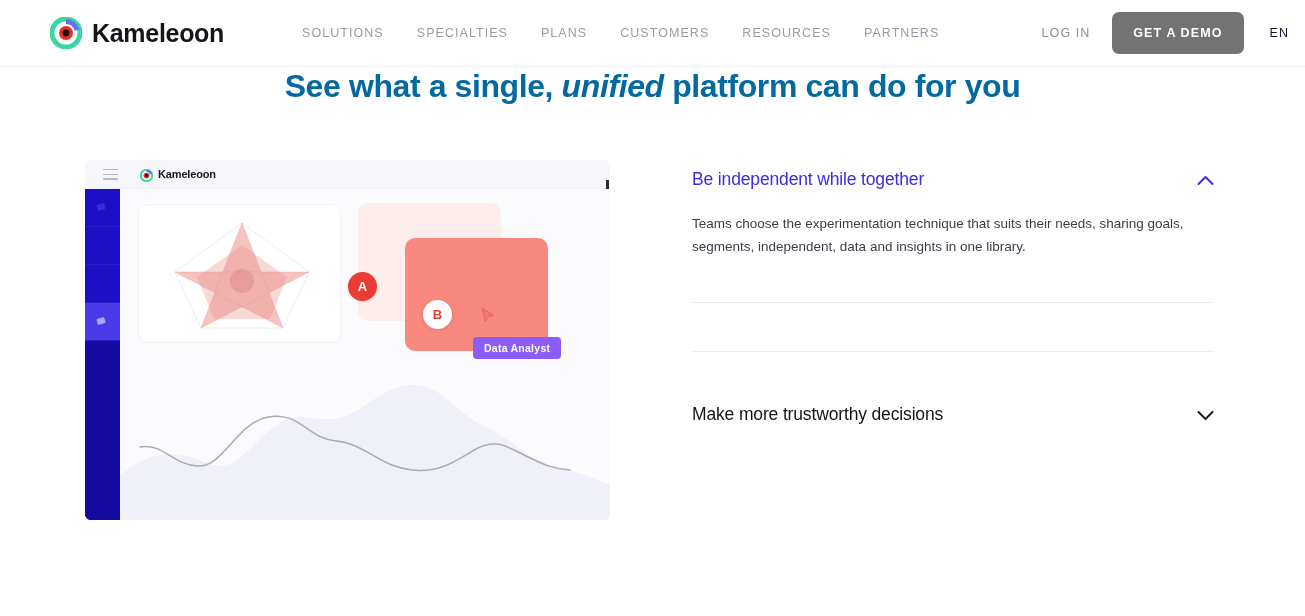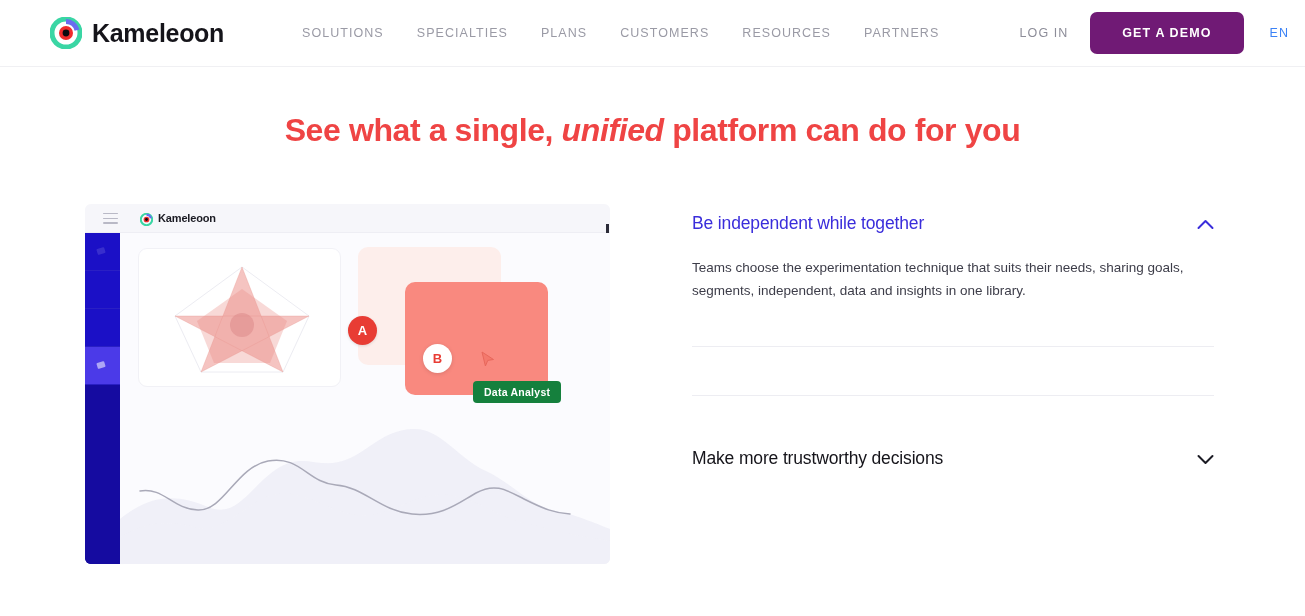--- a/index.html
+++ b/index.html
@@ -77,51 +77,50 @@
     font-weight: 500;
     letter-spacing: 1.05px;
     color: #8d8d99;
     text-transform: uppercase;
     text-decoration: none;
     cursor: pointer;
     margin-right: 22px;
   }
 
   .demo-button {
-    background: #701a75;
+    background: #737373;
     color: #ffffff;
     font-size: 12.5px;
     font-weight: 700;
     letter-spacing: 1.1px;
     text-transform: uppercase;
     border: none;
     border-radius: 7px;
-    padding: 14px 32px;
+    padding: 14px 21px;
     cursor: pointer;
     font-family: "Liberation Sans", sans-serif;
     white-space: nowrap;
   }
 
   .lang-switch {
     font-size: 12.5px;
     font-weight: 500;
     letter-spacing: 1.05px;
-    color: #3b82f6;
+    color: #0f172a;
     text-transform: uppercase;
     cursor: pointer;
     margin-left: 26px;
   }
 
   
   .headline {
     text-align: center;
-    margin-top: 44px;
     font-size: 32px;
     font-weight: 700;
-    color: #ef4444;
+    color: #0369a1;
     letter-spacing: -0.4px;
     line-height: 1.2;
   }
   .headline em {
     font-style: italic;
   }
 
   
   .content {
     display: flex;
@@ -285,21 +284,21 @@
   .cursor-arrow {
     position: absolute;
     left: 361px;
     top: 118px;
   }
 
   .role-tag {
     position: absolute;
     left: 353px;
     top: 148px;
-    background: #15803d;
+    background: #8b5cf6;
     color: #ffffff;
     font-size: 10.5px;
     font-weight: 700;
     letter-spacing: .25px;
     padding: 5px 11px;
     border-radius: 4px;
     white-space: nowrap;
   }
 
   .wave-wrap {

